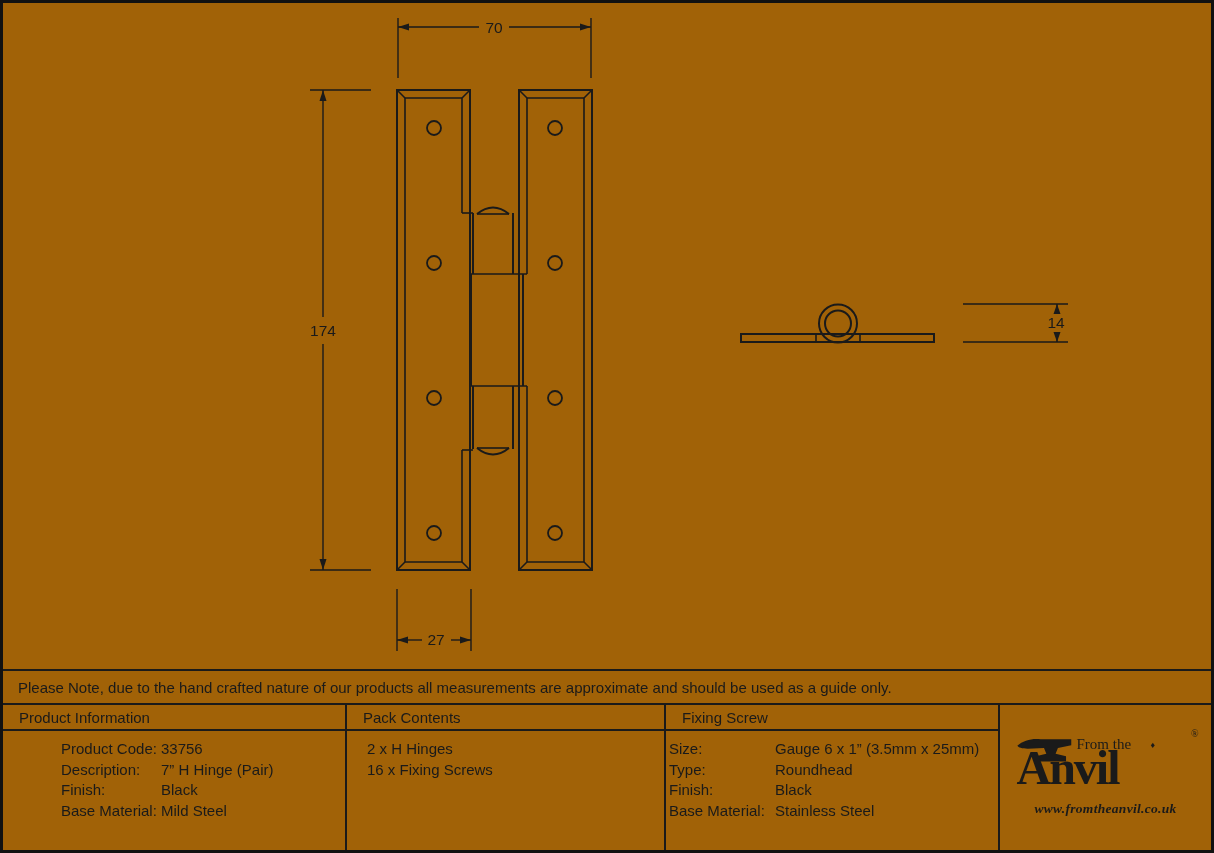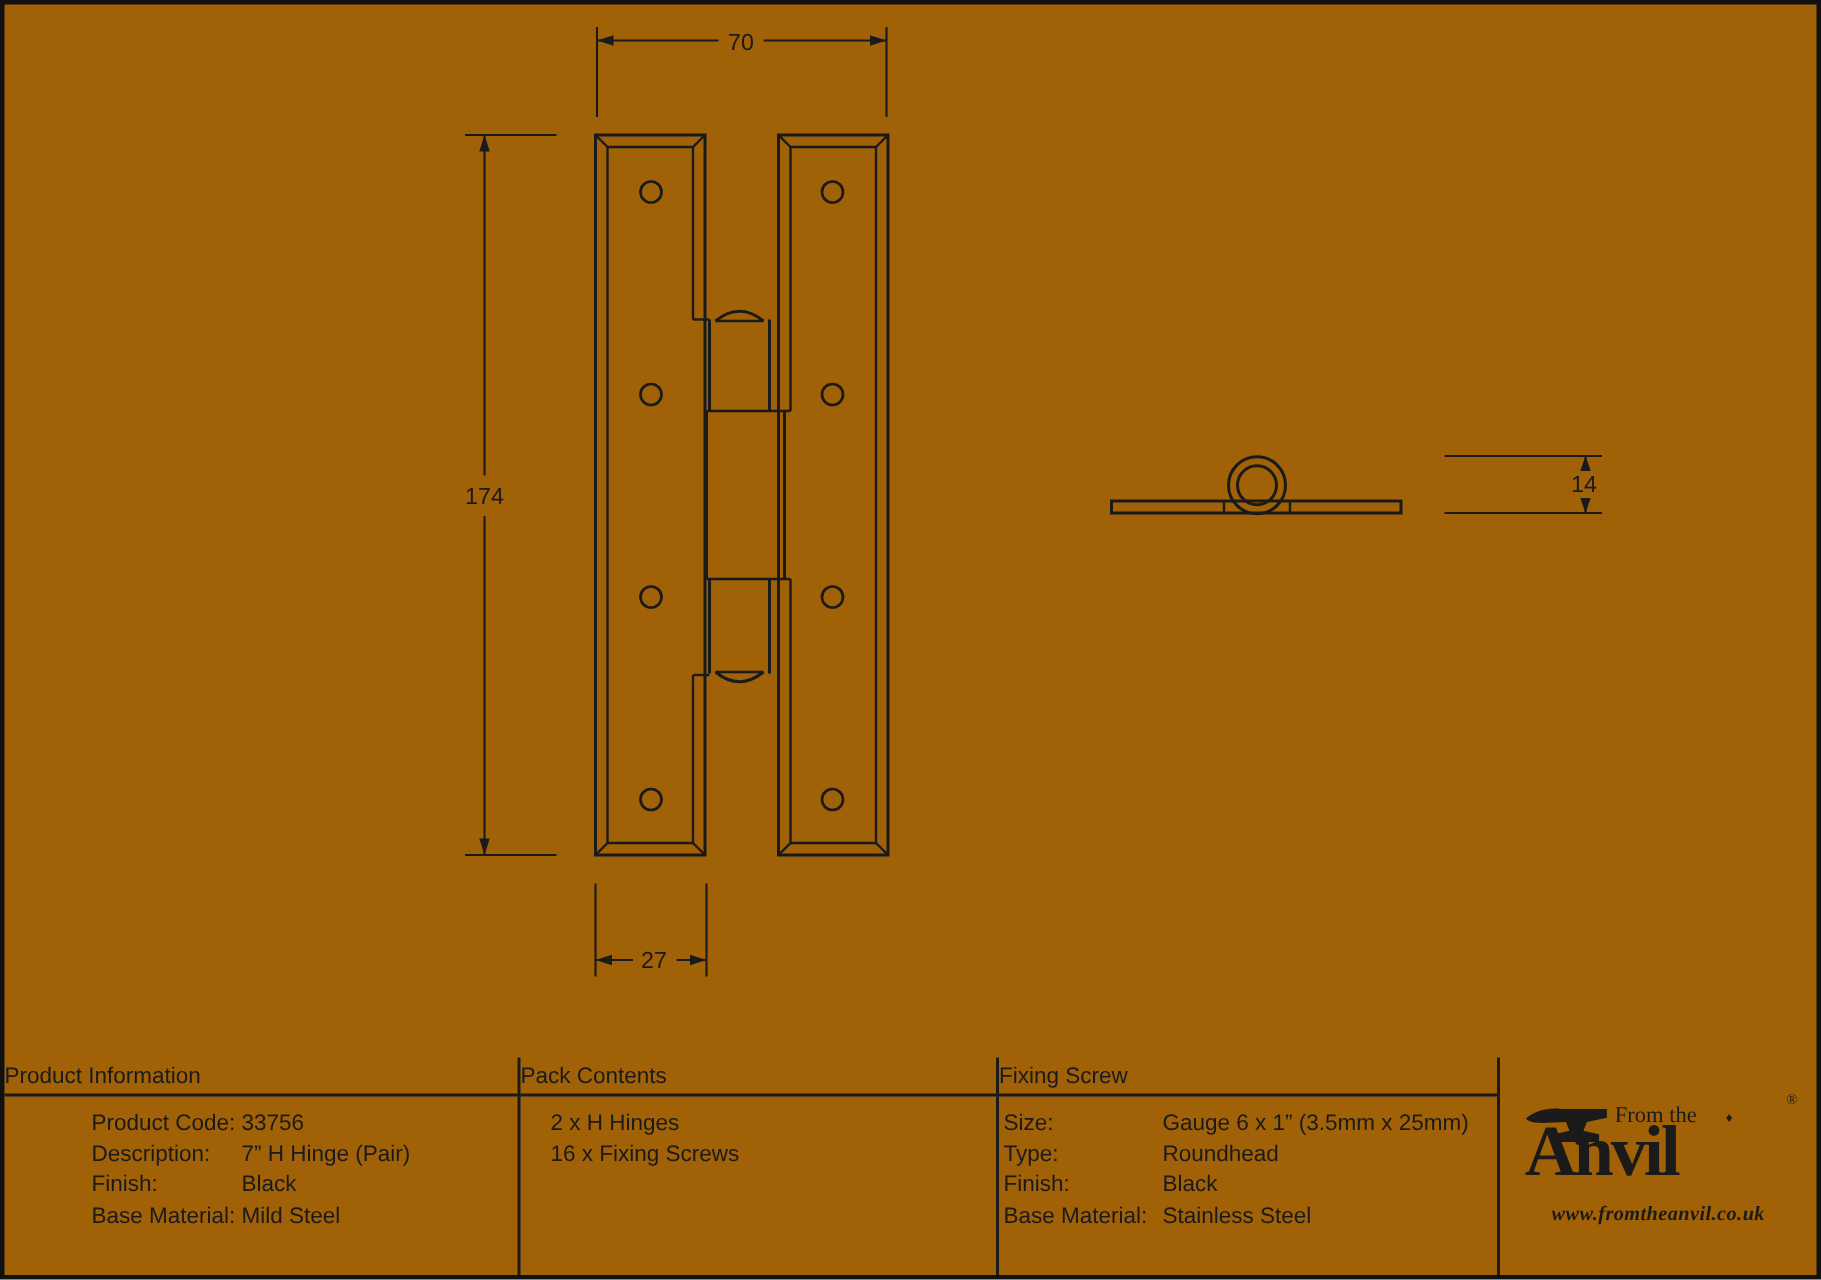--- a/index.html
+++ b/index.html
@@ -28,20 +28,21 @@
     display:grid;
     grid-template-columns:344px 319px 334px auto;
     grid-template-rows:26px auto;
   }
   .cell{box-sizing:border-box;}
   .b-right{border-right:2px solid #1a1a1a;}
   .head{
     border-bottom:2px solid #1a1a1a;
     font-size:15px;
     display:flex;align-items:center;
+    padding-left:16px;
   }
   .content{padding:8px 4px 0 16px;font-size:15px;line-height:20.5px;}
   .kv{white-space:nowrap;}
   .kv .lbl{display:inline-block;}
   .col-product .lbl{width:100px;margin-left:42px;}
   .col-screw .lbl{width:106px;}
   .logo-cell{grid-column:4;grid-row:1 / span 2;position:relative;}
   .logo-box{position:relative;width:182px;height:100px;margin:26px auto 0;}
   .anvil-glyph{position:absolute;left:0;top:5px;width:58px;height:27px;}
   .from-the{position:absolute;left:62px;top:5px;font-family:Liberation Serif, serif;font-size:15px;}
@@ -170,20 +171,23 @@
         <line x1="963" y1="342" x2="1068" y2="342"></line>
         <line x1="1057" y1="304" x2="1057" y2="313"></line>
         <line x1="1057" y1="333" x2="1057" y2="342"></line>
         <polygon points="1057,304 1053.5,314 1060.5,314" fill="#1a1a1a" stroke="none"></polygon>
         <polygon points="1057,342 1053.5,332 1060.5,332" fill="#1a1a1a" stroke="none"></polygon>
       </g>
       <text class="dimtext" x="1056" y="328" text-anchor="middle" stroke="none">14</text>
     </svg>
   </div>
 
+  <div class="note-row">
+    <span>Please Note, due to the hand crafted nature of our products all measurements are approximate and should be used as a guide only.</span>
+  </div>
 
   <div class="info-table">
 
     <div class="cell head b-right">
       <span>Product Information</span>
     </div>
     <div class="cell head b-right">
       <span>Pack Contents</span>
     </div>
     <div class="cell head b-right">

